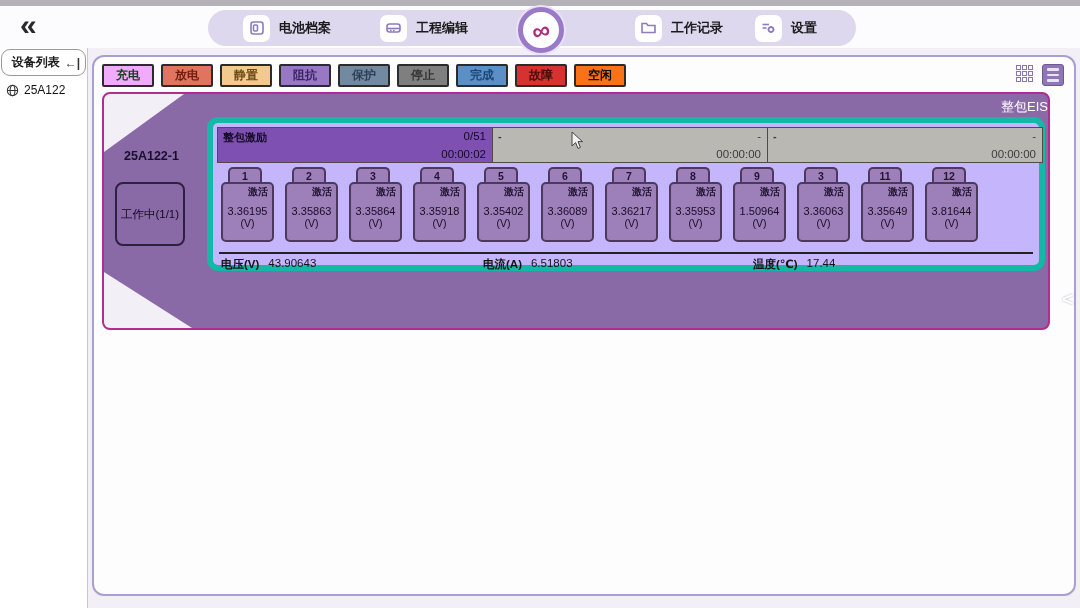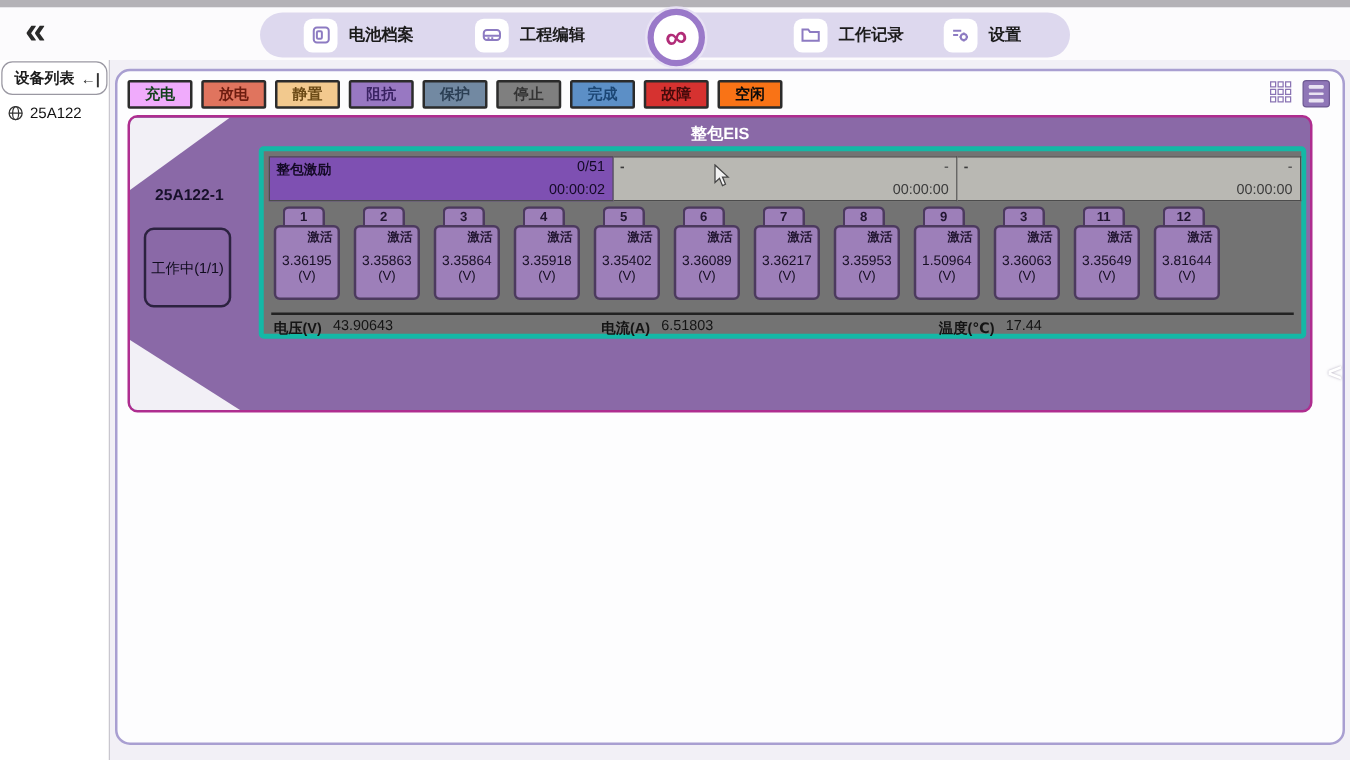--- a/index.html
+++ b/index.html
@@ -40,27 +40,27 @@
   .list-view-icon { width:22px; height:22px; background:#8f76b7; border:1px solid #6d5892; border-radius:3px;
     display:flex; flex-direction:column; justify-content:center; gap:3px; padding:0 4px; cursor:pointer; }
   .list-view-icon i { height:2.4px; background:#e9e3f2; border-radius:1px; }
   
   .device-card { position:absolute; left:8px; top:35px; width:948px; height:238px; background:#8a69a7;
     border:2px solid #ae2d8f; border-radius:8px; overflow:hidden; }
   .cut-tl { position:absolute; left:0; top:0; width:80px; height:58px; background:#f2f0f6;
     clip-path:polygon(0 0, 100% 0, 0 100%); }
   .cut-bl { position:absolute; left:0; bottom:0; width:88px; height:56px; background:#f2f0f6;
     clip-path:polygon(0 100%, 0 0, 100% 100%); }
-  .card-title { position:absolute; top:4px; left:0; width:100%; text-align:center; color:#ffffff;
-    font-size:13px; font-weight:700; }
+  .card-title { position:absolute; top:4px; left:0; width:100%; text-align:right; color:#ffffff;
+    font-size:13px; font-weight:400; }
   .card-device-label { position:absolute; left:20px; top:55px; font-size:12.5px; font-weight:700; color:#17102a; }
   .card-state-box { position:absolute; left:11px; top:88px; width:70px; height:64px; border:2px solid #2c2240;
     border-radius:8px; display:flex; align-items:center; justify-content:center; font-size:11.5px; color:#100c1e; cursor:pointer; }
-  .inner-panel { position:absolute; left:103px; top:23px; width:838px; height:154px; background:#737373;
-    border:4px solid #14b8a6; border-radius:4px; }
+  .inner-panel { position:absolute; left:103px; top:23px; width:838px; height:154px; background:#c4b5fd;
+    border:6px solid #14b8a6; border-radius:11px; }
   
   .progress-row { position:absolute; left:4px; top:4px; width:826px; height:36px; display:flex; }
   .prog-seg { position:relative; flex:1; border:1px solid #4c4c4c; }
   .prog-seg + .prog-seg { border-left:none; }
   .prog-seg.active { background:#7e50b2; color:#140a26; }
   .prog-seg.idle { background:#b9b8b3; color:#3c3c3c; }
   .prog-name { position:absolute; left:5px; top:2px; font-size:11px; font-weight:700; }
   .prog-count { position:absolute; right:6px; top:2px; font-size:11.5px; }
   .prog-time { position:absolute; right:6px; bottom:2px; font-size:11.5px; }
   

